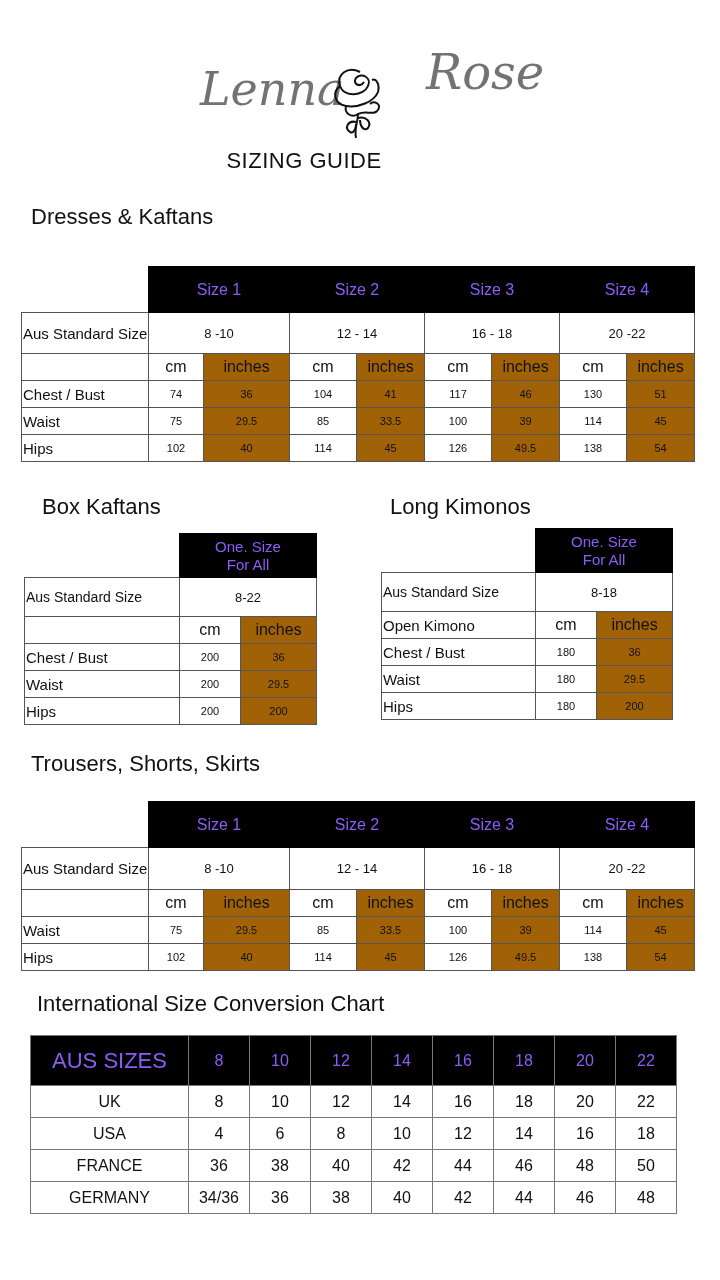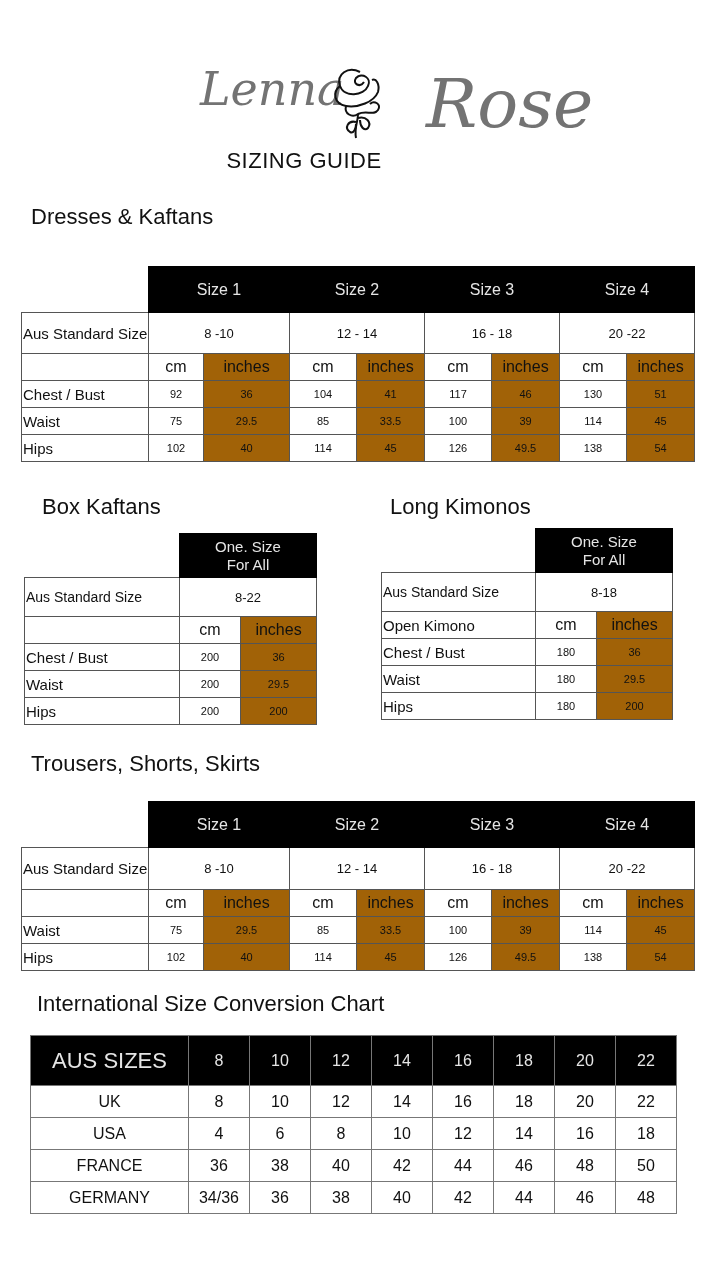--- a/index.html
+++ b/index.html
@@ -5,21 +5,21 @@
   * { box-sizing: border-box; margin: 0; padding: 0; }
   body { width: 720px; height: 1280px; background: #ffffff; font-family: "Liberation Sans", sans-serif; color: #111; position: relative; overflow: hidden; }
   .abs { position: absolute; }
   .logo { left: 190px; top: 40px; width: 340px; height: 100px; }
   .logo-word { position: absolute; font-family: "DejaVu Serif", serif; font-style: italic; font-weight: 300; color: #737373; }
   .subtitle { left: 0; width: 608px; top: 148px; text-align: center; font-size: 22px; letter-spacing: 0.5px; }
   .section-title { font-size: 22px; font-weight: 300; color: #111; }
   table { border-collapse: collapse; position: absolute; table-layout: fixed; }
   td { border: 1px solid #555; text-align: center; vertical-align: middle; font-size: 16px; height: 27px; padding: 0; }
   td.blank { border: none; background: transparent; }
-  td.head { background: #000; color: #e5e5e5; border: 1px solid #000; font-size: 16px; }
+  td.head { background: #000; color: #8b5cf6; border: 1px solid #000; font-size: 16px; }
   td.label { text-align: left; padding-left: 1px; font-size: 15px; }
   td.sub { font-size: 16px; }
   td.gray { background: #a16207; }
   td.small { font-size: 11px; }
   td.range { font-size: 13px; }
   .conv td { font-size: 16px; border: 1px solid #777; height: 32px; margin-top: 39px; }
   .conv td.head { font-size: 16px; height: 50px; }
   .conv td.head.big { font-size: 22px; }
   .conv td.country { font-size: 16px; }
 </style>
@@ -29,21 +29,21 @@
 <div class="abs logo">
   <span class="logo-word" style="left:10px; top:22px; font-size:46px;">Lenna</span>
   <svg class="abs" style="left:128px; top:18px;" width="84" height="84" viewBox="0 0 84 84" fill="none" stroke="#111" stroke-width="2">
     <path d="M42 14 C30 8 18 16 22 28 C26 40 46 38 50 28 C54 20 44 14 38 20 C34 26 42 30 46 24"></path>
     <path d="M22 28 C14 34 16 46 28 48 C40 50 56 44 60 34 C62 26 58 20 54 22"></path>
     <path d="M28 48 C26 56 34 60 40 56 C48 52 56 58 60 52 C64 46 56 42 52 46"></path>
     <path d="M40 56 C40 64 36 70 38 80"></path>
     <path d="M38 64 C30 62 26 70 32 74 C36 76 38 70 38 66"></path>
     <path d="M40 60 C48 58 54 64 50 70 C46 74 42 68 42 62"></path>
   </svg>
-  <span class="logo-word" style="left:236px; top:24px; font-size:68px;">Rose</span>
+  <span class="logo-word" style="left:236px; top:4px; font-size:48px;">Rose</span>
 </div>
 <div class="abs subtitle">SIZING GUIDE</div>
 
 <div class="abs section-title" style="left:31px; top:204px;">Dresses &amp; Kaftans</div>
 <table style="left:21px; top:266px; width:673px;">
   <colgroup>
       <col style="width:127px">
       <col style="width:55px">
       <col style="width:86px">
       <col style="width:67px">
@@ -74,21 +74,21 @@
     <td class="sub gray">inches</td>
     <td class="sub">cm</td>
     <td class="sub gray">inches</td>
     <td class="sub">cm</td>
     <td class="sub gray">inches</td>
     <td class="sub">cm</td>
     <td class="sub gray">inches</td>
   </tr>
   <tr>
     <td class="label">Chest / Bust</td>
-    <td class="small">92</td>
+    <td class="small">74</td>
     <td class="small gray">36</td>
     <td class="small">104</td>
     <td class="small gray">41</td>
     <td class="small">117</td>
     <td class="small gray">46</td>
     <td class="small">130</td>
     <td class="small gray">51</td>
   </tr>
   <tr>
     <td class="label">Waist</td>

